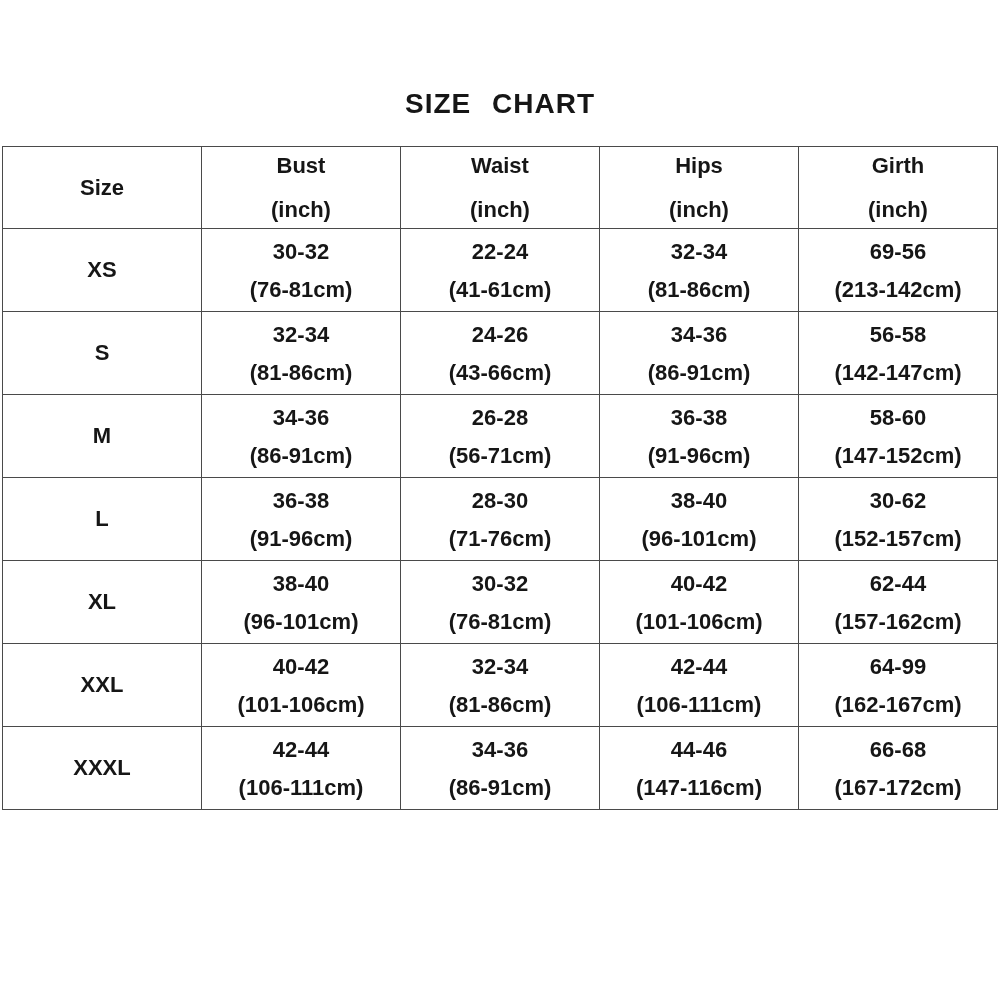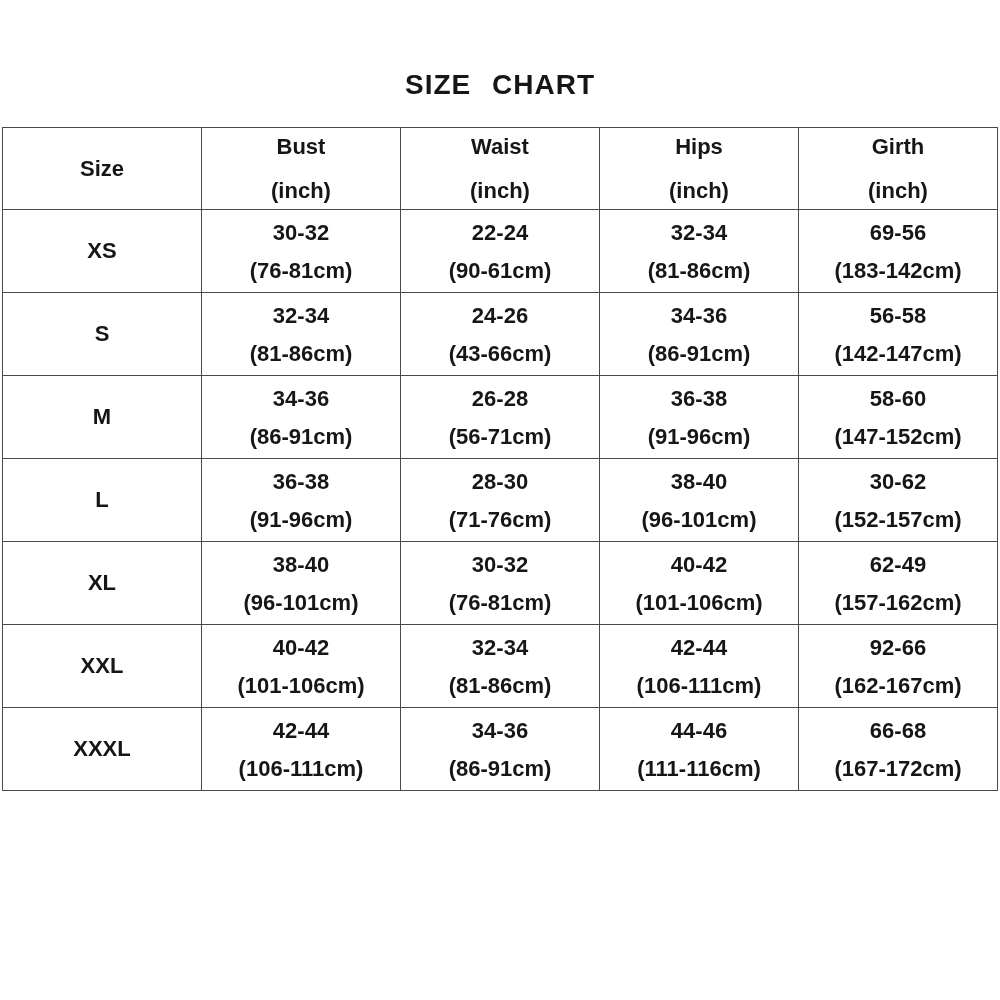--- a/index.html
+++ b/index.html
@@ -14,21 +14,21 @@
     color: #1c1c1c;
     box-sizing: border-box;
   }
   .page {
     width: 1000px;
     height: 1000px;
     box-sizing: border-box;
   }
   .title {
     margin: 0;
-    padding-top: 69px;
+    padding-top: 88px;
     height: 34px;
     text-align: center;
     font-size: 28px;
     font-weight: bold;
     letter-spacing: 1px;
     word-spacing: 12px;
     color: #161616;
     white-space: pre;
   }
   table.size-chart {
@@ -105,29 +105,29 @@
     </thead>
     <tbody>
         <tr>
           <th>XS</th>
           <td>
             <div class="cell-line1">30-32</div>
             <div class="cell-line2">(76-81cm)</div>
           </td>
           <td>
             <div class="cell-line1">22-24</div>
-            <div class="cell-line2">(90-61cm)</div>
+            <div class="cell-line2">(41-61cm)</div>
           </td>
           <td>
             <div class="cell-line1">32-34</div>
             <div class="cell-line2">(81-86cm)</div>
           </td>
           <td>
             <div class="cell-line1">69-56</div>
-            <div class="cell-line2">(183-142cm)</div>
+            <div class="cell-line2">(213-142cm)</div>
           </td>
         </tr>
         <tr>
           <th>S</th>
           <td>
             <div class="cell-line1">32-34</div>
             <div class="cell-line2">(81-86cm)</div>
           </td>
           <td>
             <div class="cell-line1">24-26</div>
@@ -188,56 +188,56 @@
           </td>
           <td>
             <div class="cell-line1">30-32</div>
             <div class="cell-line2">(76-81cm)</div>
           </td>
           <td>
             <div class="cell-line1">40-42</div>
             <div class="cell-line2">(101-106cm)</div>
           </td>
           <td>
-            <div class="cell-line1">62-49</div>
+            <div class="cell-line1">62-44</div>
             <div class="cell-line2">(157-162cm)</div>
           </td>
         </tr>
         <tr>
           <th>XXL</th>
           <td>
             <div class="cell-line1">40-42</div>
             <div class="cell-line2">(101-106cm)</div>
           </td>
           <td>
             <div class="cell-line1">32-34</div>
             <div class="cell-line2">(81-86cm)</div>
           </td>
           <td>
             <div class="cell-line1">42-44</div>
             <div class="cell-line2">(106-111cm)</div>
           </td>
           <td>
-            <div class="cell-line1">92-66</div>
+            <div class="cell-line1">64-99</div>
             <div class="cell-line2">(162-167cm)</div>
           </td>
         </tr>
         <tr>
           <th>XXXL</th>
           <td>
             <div class="cell-line1">42-44</div>
             <div class="cell-line2">(106-111cm)</div>
           </td>
           <td>
             <div class="cell-line1">34-36</div>
             <div class="cell-line2">(86-91cm)</div>
           </td>
           <td>
             <div class="cell-line1">44-46</div>
-            <div class="cell-line2">(111-116cm)</div>
+            <div class="cell-line2">(147-116cm)</div>
           </td>
           <td>
             <div class="cell-line1">66-68</div>
             <div class="cell-line2">(167-172cm)</div>
           </td>
         </tr>
       </tbody>
   </table>
 </div>
 

